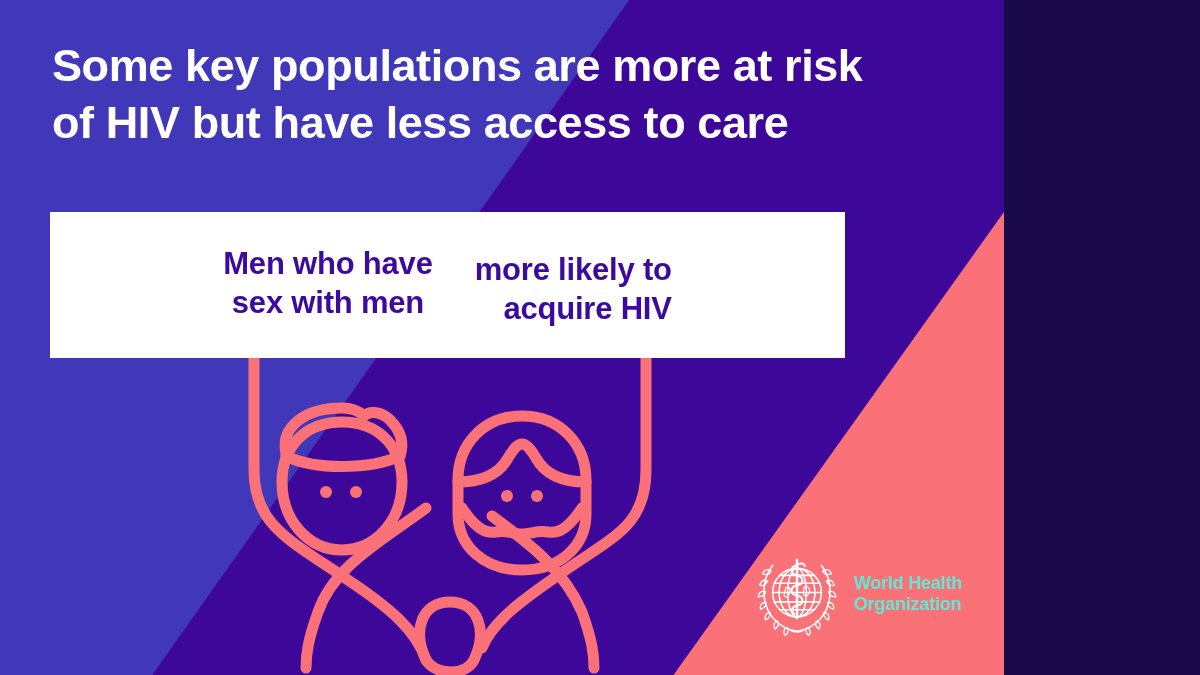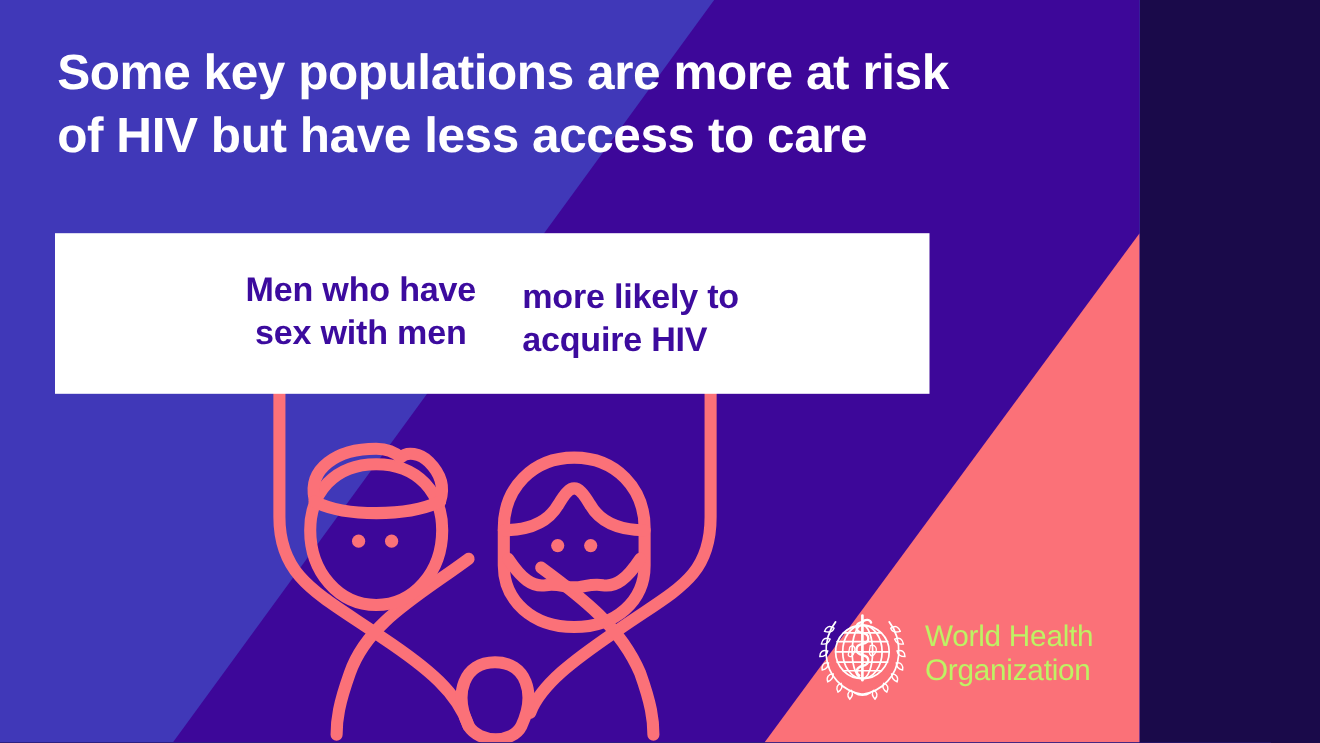--- a/index.html
+++ b/index.html
@@ -7,21 +7,20 @@
     padding: 0;
     background: #1a0a4a;
   }
   #poster {
     position: relative;
     width: 1004px;
     height: 675px;
     overflow: hidden;
     font-family: "Liberation Sans", sans-serif;
     background: #4038B8;
-    padding-left: 32px;
     -webkit-font-smoothing: antialiased;
   }
   
   .bg-layer {
     position: absolute;
     inset: 0;
     width: 100%;
     height: 100%;
   }
   
@@ -59,21 +58,21 @@
   }
   .stat-label {
     color: #3C0B9E;
     font-size: 31px;
     font-weight: bold;
     line-height: 1.27;
     letter-spacing: -0.2px;
     white-space: pre-line;
   }
   .stat-label.left  { text-align: center; padding-right: 22px; }
-  .stat-label.right { text-align: left;  padding-left: 20px; margin-top: 12px; }
+  .stat-label.right { text-align: right;  padding-left: 20px; margin-top: 12px; }
   .stat-multiplier {
     color: #EF4055;
     font-size: 72px;
     font-weight: bold;
     line-height: 1;
     letter-spacing: -2px;
     transform: translateY(1px);
   }
   
   .figures {
@@ -89,23 +88,23 @@
     position: absolute;
     right: 42px;
     bottom: 38px;
     display: flex;
     align-items: center;
     gap: 14px;
     z-index: 5;
   }
   .who-emblem { width: 86px; height: 86px; display: block; }
   .who-text {
-    color: #bef264;
-    font-size: 27px;
-    font-weight: normal;
+    color: #5eead4;
+    font-size: 18px;
+    font-weight: bold;
     line-height: 1.14;
     letter-spacing: -0.2px;
     white-space: pre-line;
   }
 </style>
 </head>
 <body>
 
 <div id="poster">
 

